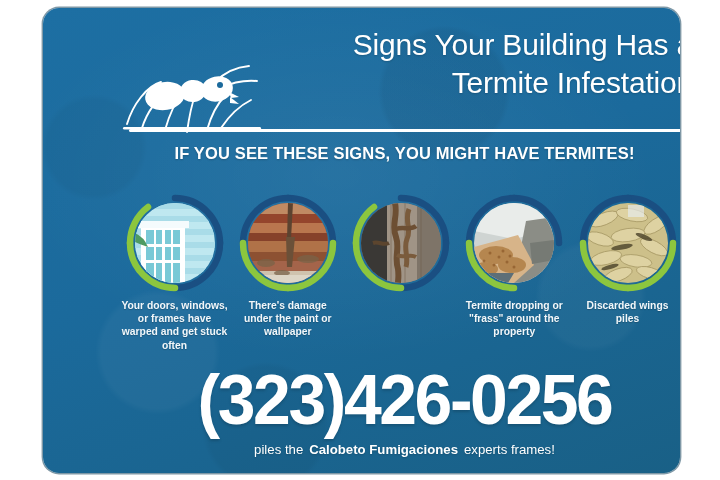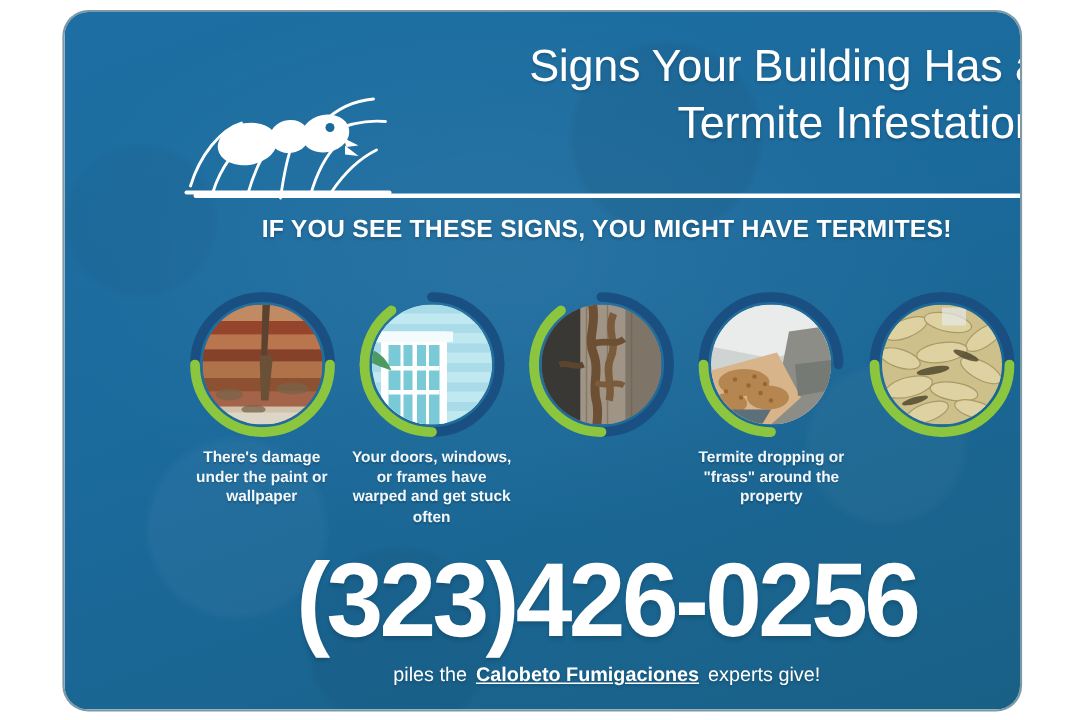--- a/index.html
+++ b/index.html
@@ -183,21 +183,20 @@
     color: #ffffff;
     font-size: 13.2px;
     line-height: 20px;
     font-weight: normal;
     text-shadow: 0 1px 2px rgba(0,0,0,0.18);
   }
   .tagline .row2 { display: block; }
   .brand {
     font-weight: bold;
     padding: 0 6px;
-    text-decoration: underline;
   }
 </style>
 </head>
 <body>
 
 <div class="poster-root">
   <div class="panel">
     <div class="panel-inner">
 
       <div class="headline">
@@ -232,20 +231,56 @@
       <div class="divider"></div>
 
       <div class="subtitle">IF YOU SEE THESE SIGNS, YOU MIGHT HAVE TERMITES!</div>
 
       <div class="cards">
 
         <div class="card">
           <div class="circle-holder">
             <svg class="ring" viewBox="0 0 98 98">
               <path d="M49 4 A45 45 0 0 1 94 49" stroke="#1a4f82" stroke-width="6.5" fill="none" stroke-linecap="round"></path>
+              <path d="M94 49 A45 45 0 0 1 49 94" stroke="#1a4f82" stroke-width="6.5" fill="none" stroke-linecap="round"></path>
+              <path d="M49 94 A45 45 0 0 1 4 49" stroke="#8cc63e" stroke-width="6.5" fill="none" stroke-linecap="round"></path>
+              <path d="M4 49 A45 45 0 0 1 22 13" stroke="#8cc63e" stroke-width="6.5" fill="none" stroke-linecap="round"></path>
+            </svg>
+            <div class="photo">
+              <svg width="80" height="80" viewBox="0 0 80 80">
+                <rect width="80" height="80" fill="#bfe8f0"></rect>
+                <g fill="#a9dce8">
+                  <rect y="0" width="80" height="6"></rect>
+                    <rect y="13" width="80" height="6"></rect>
+                  <rect y="26" width="80" height="6"></rect>
+                    <rect y="39" width="80" height="6"></rect>
+                  <rect y="52" width="80" height="6"></rect>
+                    <rect y="65" width="80" height="6"></rect>
+                </g>
+                <rect x="6" y="18" width="44" height="62" fill="#ffffff"></rect>
+                <rect x="2" y="18" width="52" height="7" fill="#f4fbfd"></rect>
+                <rect x="11" y="27" width="34" height="53" fill="#79c9d6"></rect>
+                <g fill="#ffffff">
+                  <rect x="27" y="27" width="3" height="53"></rect>
+                  <rect x="11" y="41" width="34" height="3"></rect>
+                  <rect x="11" y="57" width="34" height="3"></rect>
+                  <rect x="19" y="27" width="2" height="53"></rect>
+                  <rect x="36" y="27" width="2" height="53"></rect>
+                </g>
+                <path d="M0 30 q9 4 13 14 q-9 -3 -13 -5z" fill="#4e9b62"></path>
+              </svg>
+            </div>
+          </div>
+          <div class="caption">Your doors, windows, or frames have warped and get stuck often</div>
+        </div>
+
+        <div class="card">
+          <div class="circle-holder">
+            <svg class="ring" viewBox="0 0 98 98">
+              <path d="M49 4 A45 45 0 0 1 94 49" stroke="#1a4f82" stroke-width="6.5" fill="none" stroke-linecap="round"></path>
               <path d="M4 49 A45 45 0 0 1 49 4" stroke="#1a4f82" stroke-width="6.5" fill="none" stroke-linecap="round"></path>
               <path d="M49 94 A45 45 0 0 1 4 49" stroke="#8cc63e" stroke-width="6.5" fill="none" stroke-linecap="round"></path>
               <path d="M94 49 A45 45 0 0 1 49 94" stroke="#8cc63e" stroke-width="6.5" fill="none" stroke-linecap="round"></path>
             </svg>
             <div class="photo">
               <svg width="80" height="80" viewBox="0 0 80 80">
                 <rect width="80" height="80" fill="#a8593c"></rect>
                 <g>
                   <rect y="0" width="80" height="11" fill="#c08a63"></rect>
                   <rect y="11" width="80" height="9" fill="#94452c"></rect>
@@ -261,56 +296,20 @@
                 <g fill="#7a6348" opacity="0.75">
                   <ellipse cx="18" cy="60" rx="9" ry="4"></ellipse>
                   <ellipse cx="60" cy="56" rx="11" ry="4"></ellipse>
                   <ellipse cx="34" cy="70" rx="8" ry="3"></ellipse>
                 </g>
                 <rect y="72" width="80" height="8" fill="#ddd6c6"></rect>
               </svg>
             </div>
           </div>
           <div class="caption">There's damage under the paint or wallpaper</div>
-        </div>
-
-        <div class="card">
-          <div class="circle-holder">
-            <svg class="ring" viewBox="0 0 98 98">
-              <path d="M49 4 A45 45 0 0 1 94 49" stroke="#1a4f82" stroke-width="6.5" fill="none" stroke-linecap="round"></path>
-              <path d="M94 49 A45 45 0 0 1 49 94" stroke="#1a4f82" stroke-width="6.5" fill="none" stroke-linecap="round"></path>
-              <path d="M49 94 A45 45 0 0 1 4 49" stroke="#8cc63e" stroke-width="6.5" fill="none" stroke-linecap="round"></path>
-              <path d="M4 49 A45 45 0 0 1 22 13" stroke="#8cc63e" stroke-width="6.5" fill="none" stroke-linecap="round"></path>
-            </svg>
-            <div class="photo">
-              <svg width="80" height="80" viewBox="0 0 80 80">
-                <rect width="80" height="80" fill="#bfe8f0"></rect>
-                <g fill="#a9dce8">
-                  <rect y="0" width="80" height="6"></rect>
-                    <rect y="13" width="80" height="6"></rect>
-                  <rect y="26" width="80" height="6"></rect>
-                    <rect y="39" width="80" height="6"></rect>
-                  <rect y="52" width="80" height="6"></rect>
-                    <rect y="65" width="80" height="6"></rect>
-                </g>
-                <rect x="6" y="18" width="44" height="62" fill="#ffffff"></rect>
-                <rect x="2" y="18" width="52" height="7" fill="#f4fbfd"></rect>
-                <rect x="11" y="27" width="34" height="53" fill="#79c9d6"></rect>
-                <g fill="#ffffff">
-                  <rect x="27" y="27" width="3" height="53"></rect>
-                  <rect x="11" y="41" width="34" height="3"></rect>
-                  <rect x="11" y="57" width="34" height="3"></rect>
-                  <rect x="19" y="27" width="2" height="53"></rect>
-                  <rect x="36" y="27" width="2" height="53"></rect>
-                </g>
-                <path d="M0 30 q9 4 13 14 q-9 -3 -13 -5z" fill="#4e9b62"></path>
-              </svg>
-            </div>
-          </div>
-          <div class="caption">Your doors, windows, or frames have warped and get stuck often</div>
         </div>
 
         <div class="card">
           <div class="circle-holder">
             <svg class="ring" viewBox="0 0 98 98">
               <path d="M49 4 A45 45 0 0 1 94 49" stroke="#1a4f82" stroke-width="6.5" fill="none" stroke-linecap="round"></path>
               <path d="M94 49 A45 45 0 0 1 49 94" stroke="#1a4f82" stroke-width="6.5" fill="none" stroke-linecap="round"></path>
               <path d="M49 94 A45 45 0 0 1 4 49" stroke="#8cc63e" stroke-width="6.5" fill="none" stroke-linecap="round"></path>
               <path d="M4 49 A45 45 0 0 1 22 13" stroke="#8cc63e" stroke-width="6.5" fill="none" stroke-linecap="round"></path>
             </svg>
@@ -396,27 +395,28 @@
                 </g>
                 <g fill="#4a4128" opacity="0.8">
                   <ellipse cx="34" cy="44" rx="11" ry="2.6" transform="rotate(-10 34 44)"></ellipse>
                   <ellipse cx="56" cy="34" rx="9" ry="2.3" transform="rotate(22 56 34)"></ellipse>
                   <ellipse cx="22" cy="64" rx="9" ry="2.2" transform="rotate(-16 22 64)"></ellipse>
                 </g>
                 <rect x="40" y="2" width="16" height="12" fill="#e6eaea" opacity="0.7"></rect>
               </svg>
             </div>
           </div>
+          <div class="caption">Discarded wings piles</div>
         </div>
 
       </div>
 
       <div class="phone">(323)426-0256</div>
 
       <div class="tagline">
         <span class="row2">
-          <span>piles the</span><span class="brand">Calobeto Fumigaciones</span><span>experts give!</span>
+          <span>piles the</span><span class="brand">Calobeto Fumigaciones</span><span>experts frames!</span>
         </span>
       </div>
 
     </div>
   </div>
 </div>
 
 </body></html>

